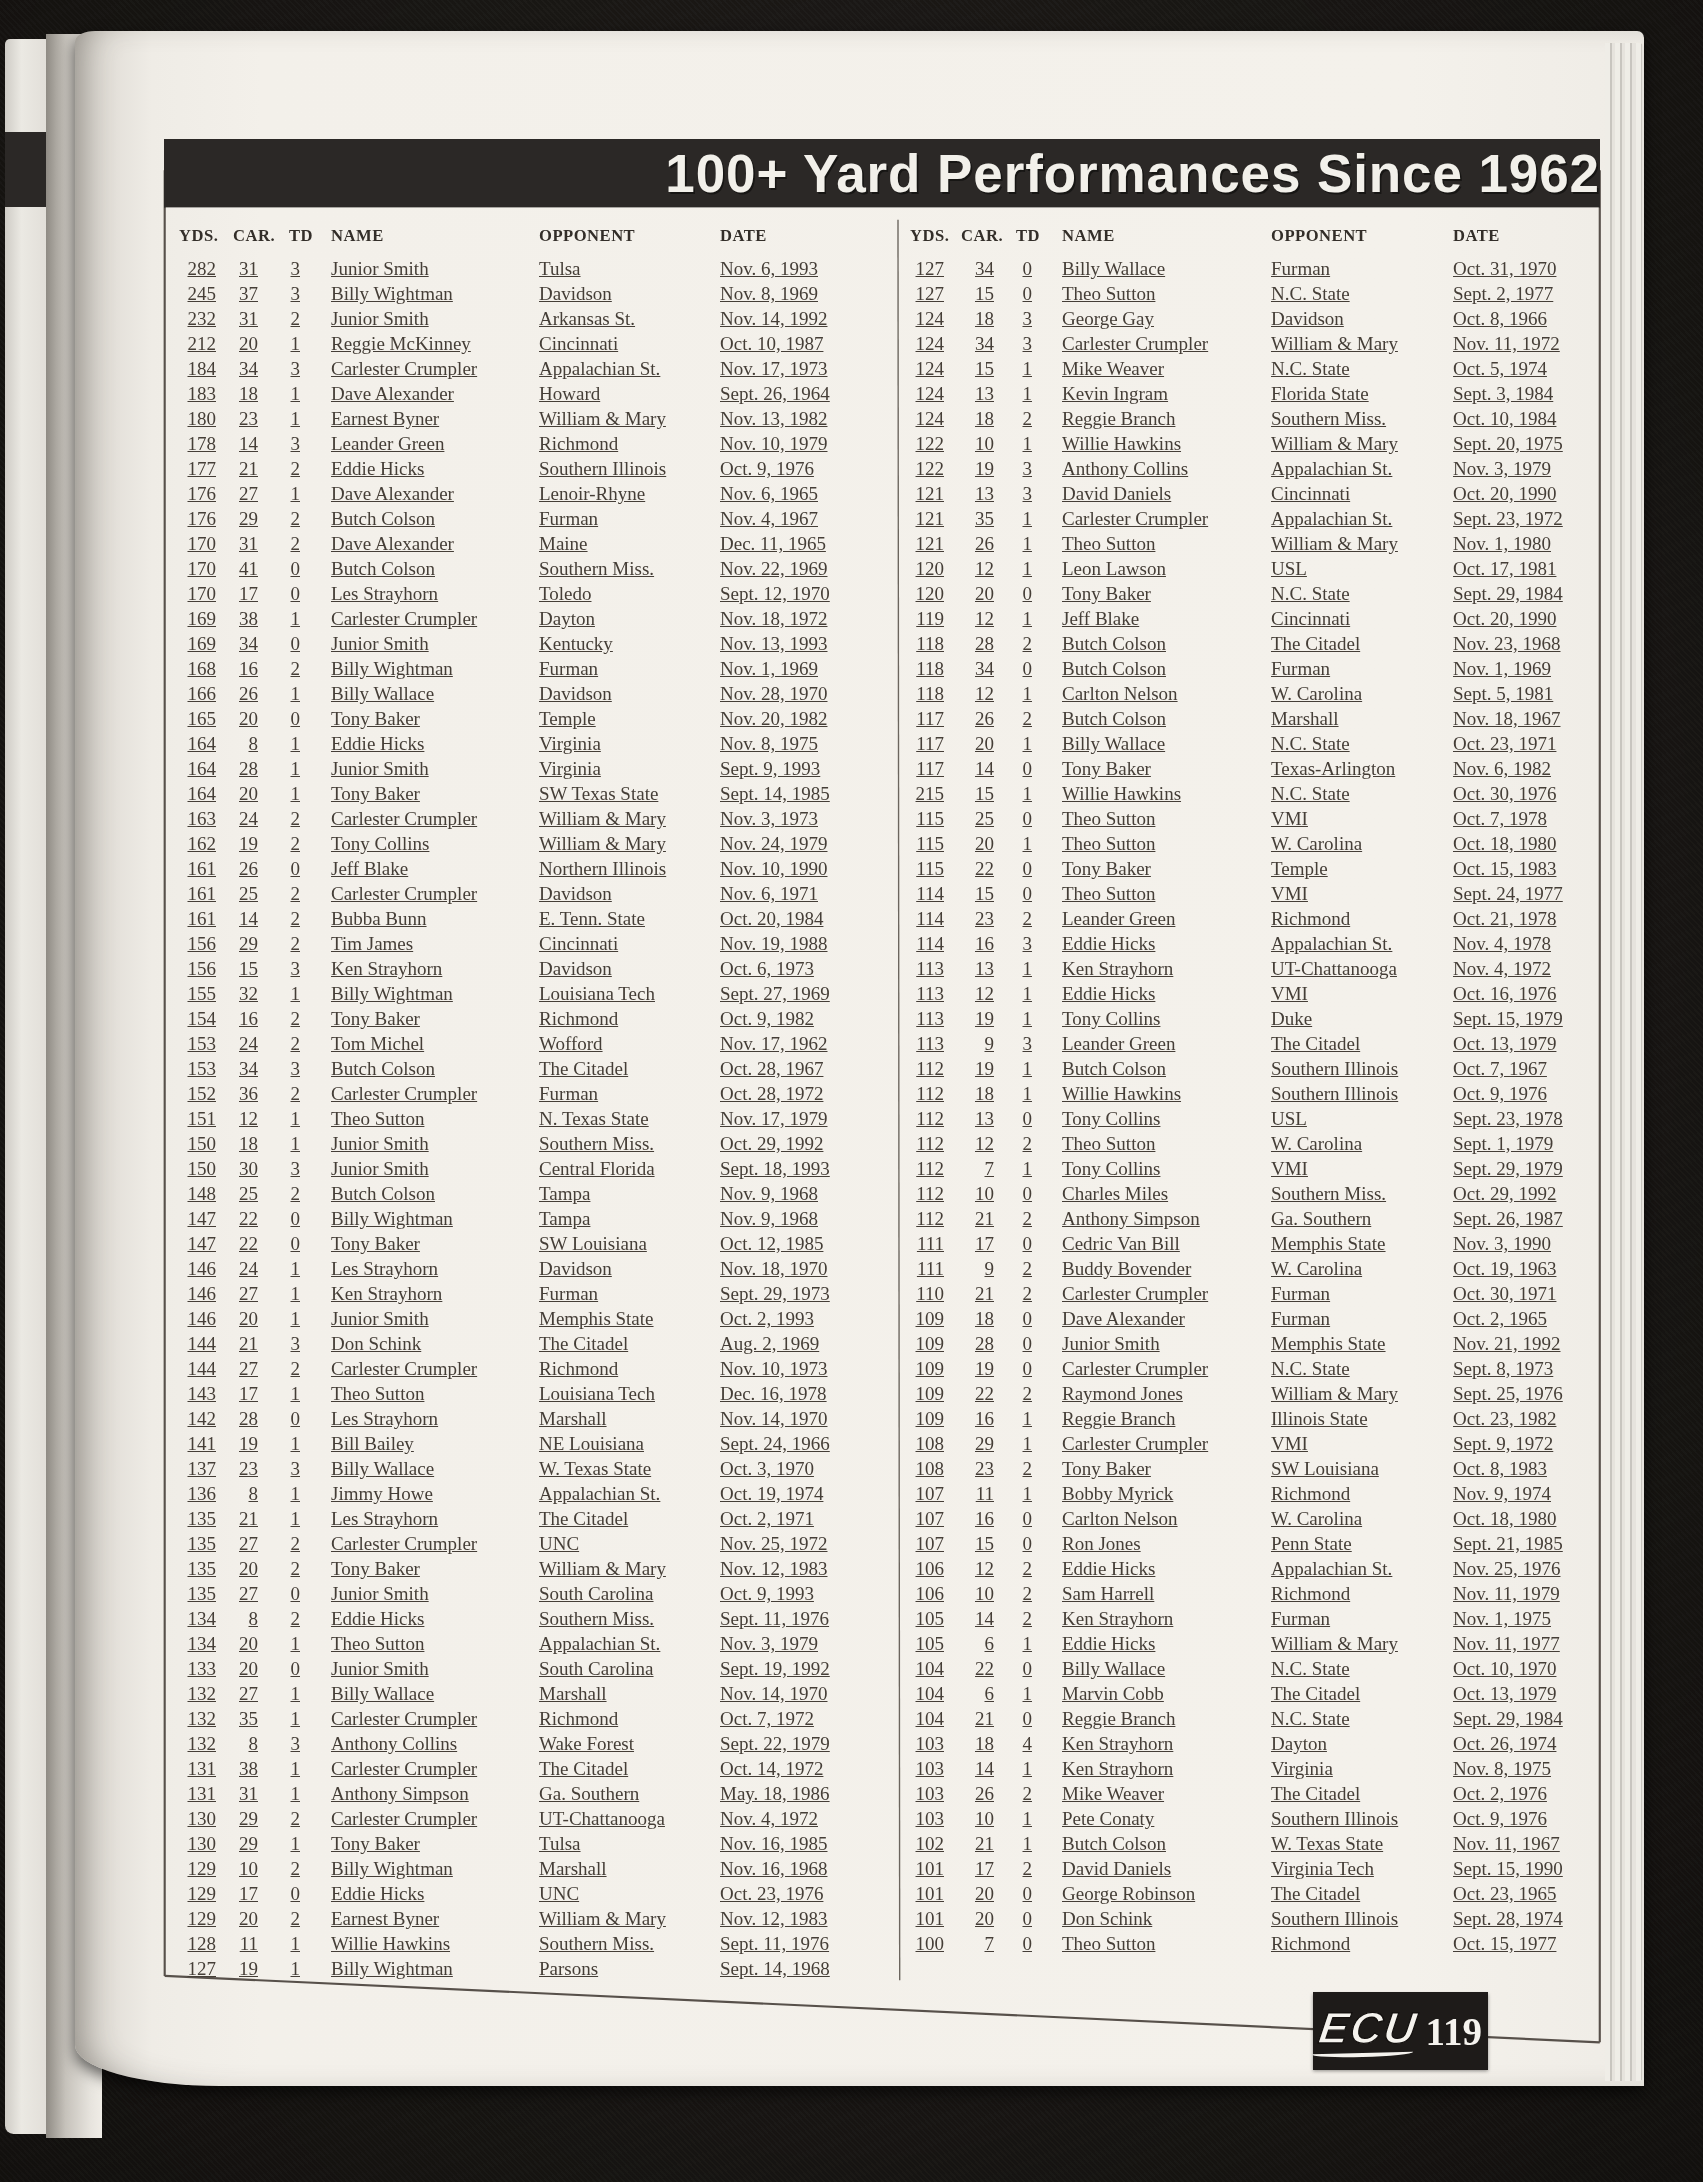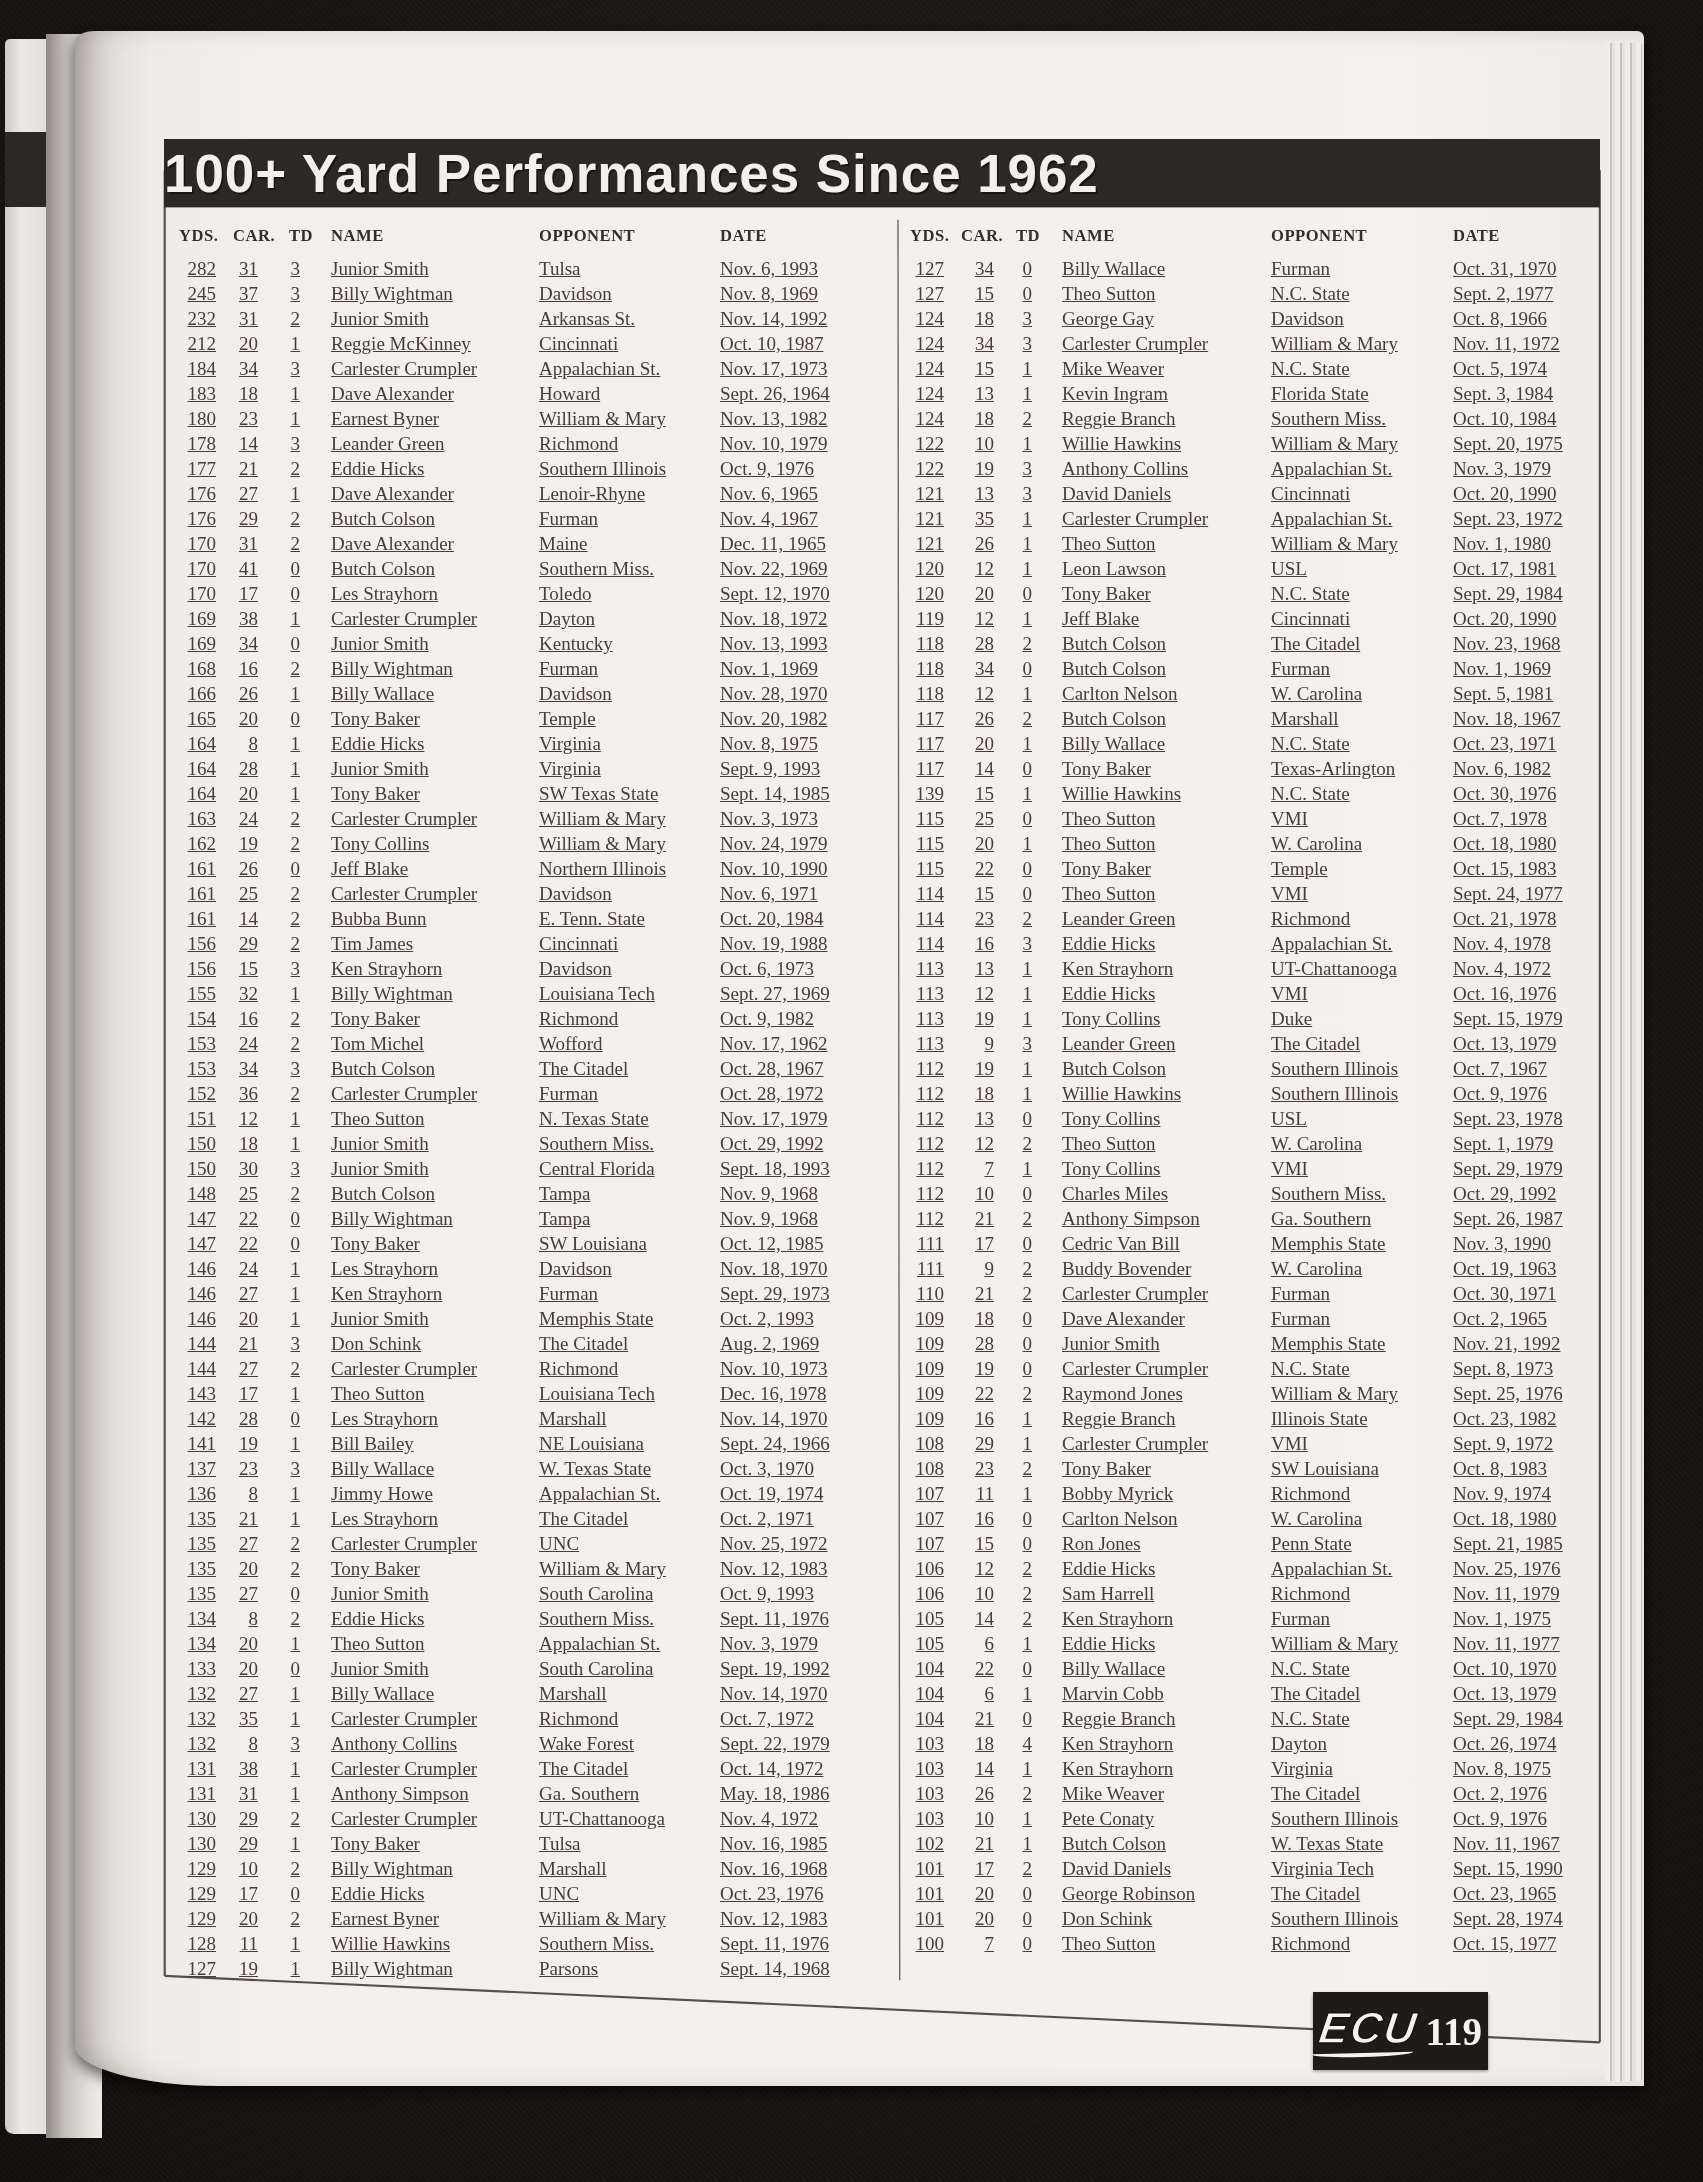--- a/index.html
+++ b/index.html
@@ -36,21 +36,21 @@
   }
   
   .page-stack{
     position:absolute;right:60px;top:43px;width:39px;height:2038px;
     background:repeating-linear-gradient(to right,#efede7 0 5.1px,#c8c5bf 5.1px 6.8px,#e6e3dd 6.8px 10.2px);
     border-radius:0 5.1px 5.1px 0;
   }
   
   .title-bar{
     position:absolute;left:164px;top:139px;width:1436px;height:68px;
-    background:#2b2826;display:flex;align-items:center;justify-content:flex-start;
+    background:#2b2826;display:flex;align-items:center;justify-content:flex-end;
     box-shadow:0 0.9px 0 rgba(0,0,0,.35);
   }
   .title-bar span{
     color:#f2f0ea;font-family:"Liberation Sans", sans-serif;font-weight:700;
     font-size:53px;letter-spacing:0.9px;white-space:nowrap;
     text-shadow:1.7px 1.7px 0 rgba(0,0,0,.45);
   }
   
   .frame-svg{position:absolute;left:0;top:0;width:1704px;height:2182px;pointer-events:none;}
   
@@ -855,21 +855,21 @@
     </div>
     <div class="row">
       <span class="c1">117</span>
       <span class="c2">14</span>
       <span class="c3">0</span>
       <span class="c4">Tony Baker</span>
       <span class="c5">Texas-Arlington</span>
       <span class="c6">Nov. 6, 1982</span>
     </div>
     <div class="row">
-      <span class="c1">139</span>
+      <span class="c1">215</span>
       <span class="c2">15</span>
       <span class="c3">1</span>
       <span class="c4">Willie Hawkins</span>
       <span class="c5">N.C. State</span>
       <span class="c6">Oct. 30, 1976</span>
     </div>
     <div class="row">
       <span class="c1">115</span>
       <span class="c2">25</span>
       <span class="c3">0</span>

